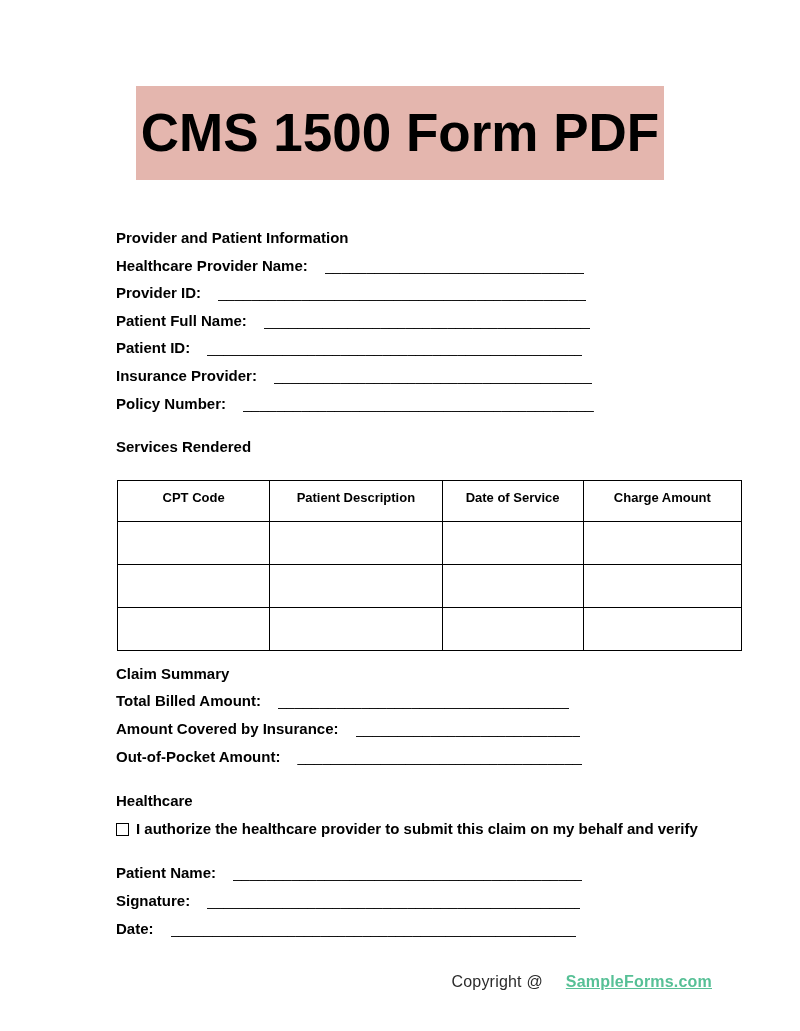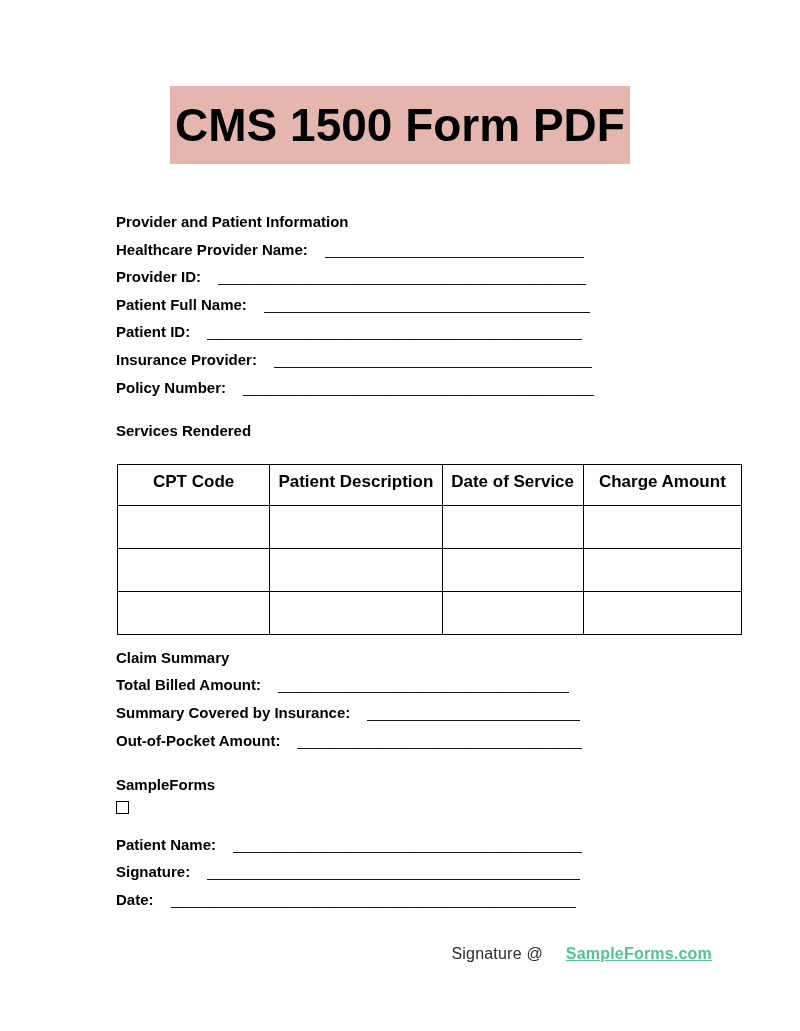--- a/index.html
+++ b/index.html
@@ -16,24 +16,24 @@
     color: #000;
     overflow: hidden;
   }
   .title-wrap {
     margin-top: 86px;
     text-align: center;
   }
   .title-chip {
     display: inline-block;
     background: var(--title-bg);
-    font-size: 46px;
+    font-size: 53px;
     font-weight: bold;
     line-height: 62px;
-    padding: 8px 5px;
+    padding: 16px 5px;
     white-space: nowrap;
   }
   .content {
     width: 626px;
     margin-left: 116px;
     font-size: 15px;
     font-weight: bold;
     line-height: 27.6px;
   }
   .sec-heading { white-space: nowrap; }
@@ -71,21 +71,21 @@
   }
   table.services th, table.services td {
     border: 1.5px solid #000;
     padding: 0;
   }
   table.services th {
     height: 41px;
     vertical-align: top;
     padding-top: 8px;
     text-align: center;
-    font-size: 17px;
+    font-size: 13px;
     font-weight: bold;
     line-height: 18px;
   }
   table.services td {
     height: 43px;
   }
   .col-cpt { width: 152px; }
   .col-desc { width: 172px; }
   .col-date { width: 141px; }
   .col-charge { width: 158px; }
@@ -200,47 +200,48 @@
       </tbody>
     </table>
 
     <div class="sec-heading mt-claim">Claim Summary</div>
 
     <div class="field-row w453">
       <span class="flabel">Total Billed Amount:</span>
       <span class="fline">________________________________________________________________________________</span>
     </div>
     <div class="field-row w464">
-      <span class="flabel">Summary Covered by Insurance:</span>
+      <span class="flabel">Amount Covered by Insurance:</span>
       <span class="fline">________________________________________________________________________________</span>
     </div>
     <div class="field-row w466">
       <span class="flabel">Out-of-Pocket Amount:</span>
       <span class="fline">________________________________________________________________________________</span>
     </div>
 
-    <div class="sec-heading mt-decl">SampleForms</div>
+    <div class="sec-heading mt-decl">Healthcare</div>
     <div class="decl-line">
       <span class="checkbox"></span>
+      <span>I authorize the healthcare provider to submit this claim on my behalf and verify</span>
     </div>
 
     <div class="mt-sig">
       <div class="field-row w466">
         <span class="flabel">Patient Name:</span>
         <span class="fline">________________________________________________________________________________</span>
       </div>
       <div class="field-row w464">
         <span class="flabel">Signature:</span>
         <span class="fline">________________________________________________________________________________</span>
       </div>
       <div class="field-row w460">
         <span class="flabel">Date:</span>
         <span class="fline">________________________________________________________________________________</span>
       </div>
     </div>
 
   </div>
 
   <div class="footer">
-    <span>Signature @</span><a>SampleForms.com</a>
+    <span>Copyright @</span><a>SampleForms.com</a>
   </div>
 
 </div>
 
 </body></html>

